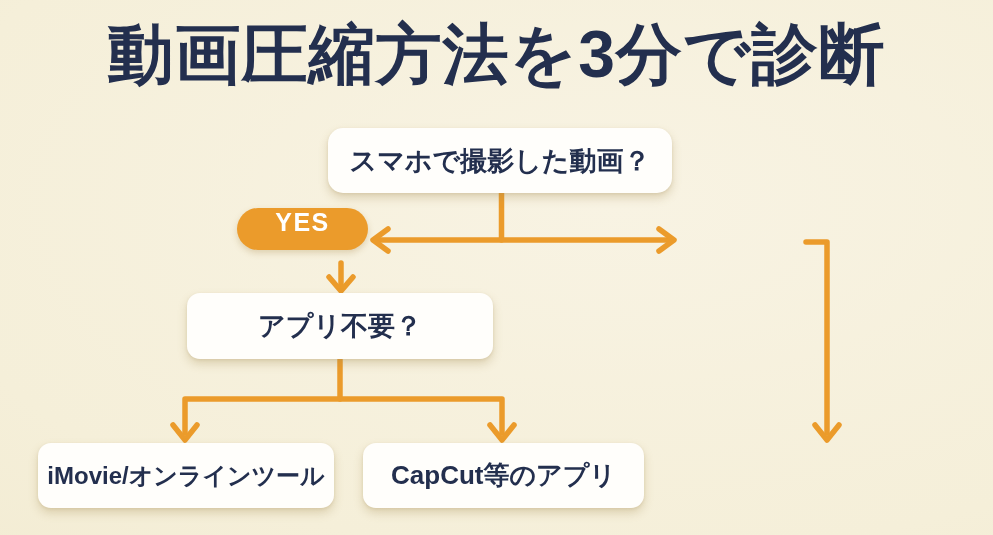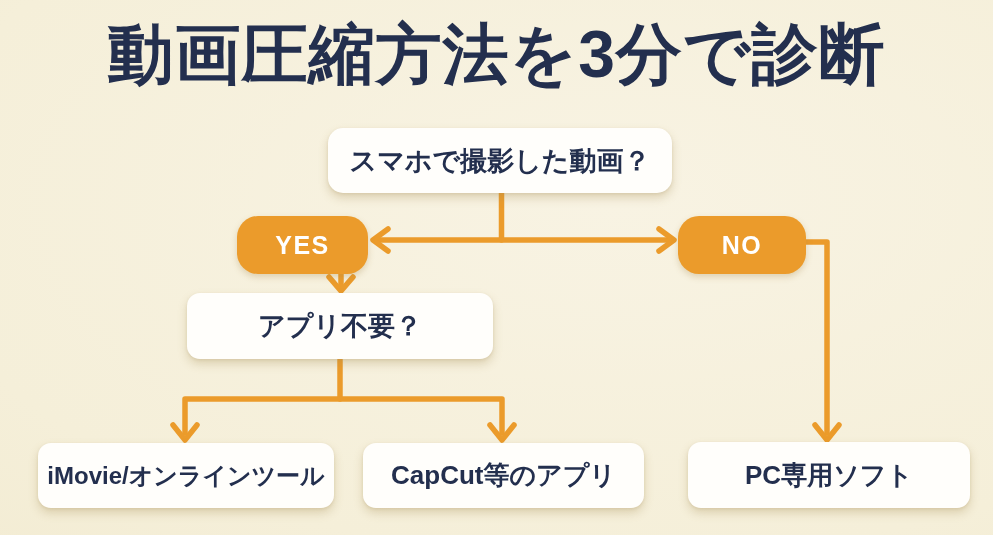--- a/index.html
+++ b/index.html
@@ -43,26 +43,25 @@
     font-weight:700;
     white-space:nowrap;
   }
   .node-q1{left:328px;top:128px;width:344px;height:65px;font-size:27px;border-radius:15px;}
   .node-q2{left:187px;top:293px;width:306px;height:66px;font-size:27px;text-align:center;}
   .node-r1{left:38px; top:443px;width:296px;height:65px;font-size:24px;}
   .node-r2{left:363px;top:443px;width:281px;height:65px;font-size:26px;}
   .node-r3{left:688px;top:442px;width:282px;height:66px;font-size:26px;}
   .pill{
     position:absolute;
-    top:216px;height:58px;
+    top:208px;height:42px;
     background:var(--accent);
     border-radius:21px;
     box-shadow:0 3px 6px rgba(167,134,70,0.30);
     display:flex;
-    align-items:center;
     justify-content:center;
     color:#ffffff;
     font-weight:800;
     font-size:25px;
     letter-spacing:1.5px;
   }
   .pill-yes{left:237px;width:131px;}
   .pill-no{left:678px;width:128px;}
   svg.connectors{
     position:absolute;
@@ -108,33 +107,27 @@
   </svg>
 
   <div class="node node-q1">
     <span>スマホで撮影した動画？</span>
   </div>
 
   <div class="pill pill-yes">
     <span>YES</span>
   </div>
 
-  <div class="pill pill-no">
-    <span>NO</span>
-  </div>
 
   <div class="node node-q2">
     <span>アプリ不要？</span>
   </div>
 
   <div class="node node-r2">
     <span>CapCut等のアプリ</span>
   </div>
 
   <div class="node node-r1">
     <span>iMovie/オンラインツール</span>
   </div>
 
-  <div class="node node-r3">
-    <span>PC専用ソフト</span>
-  </div>
 
 </div>
 
 </body></html>

